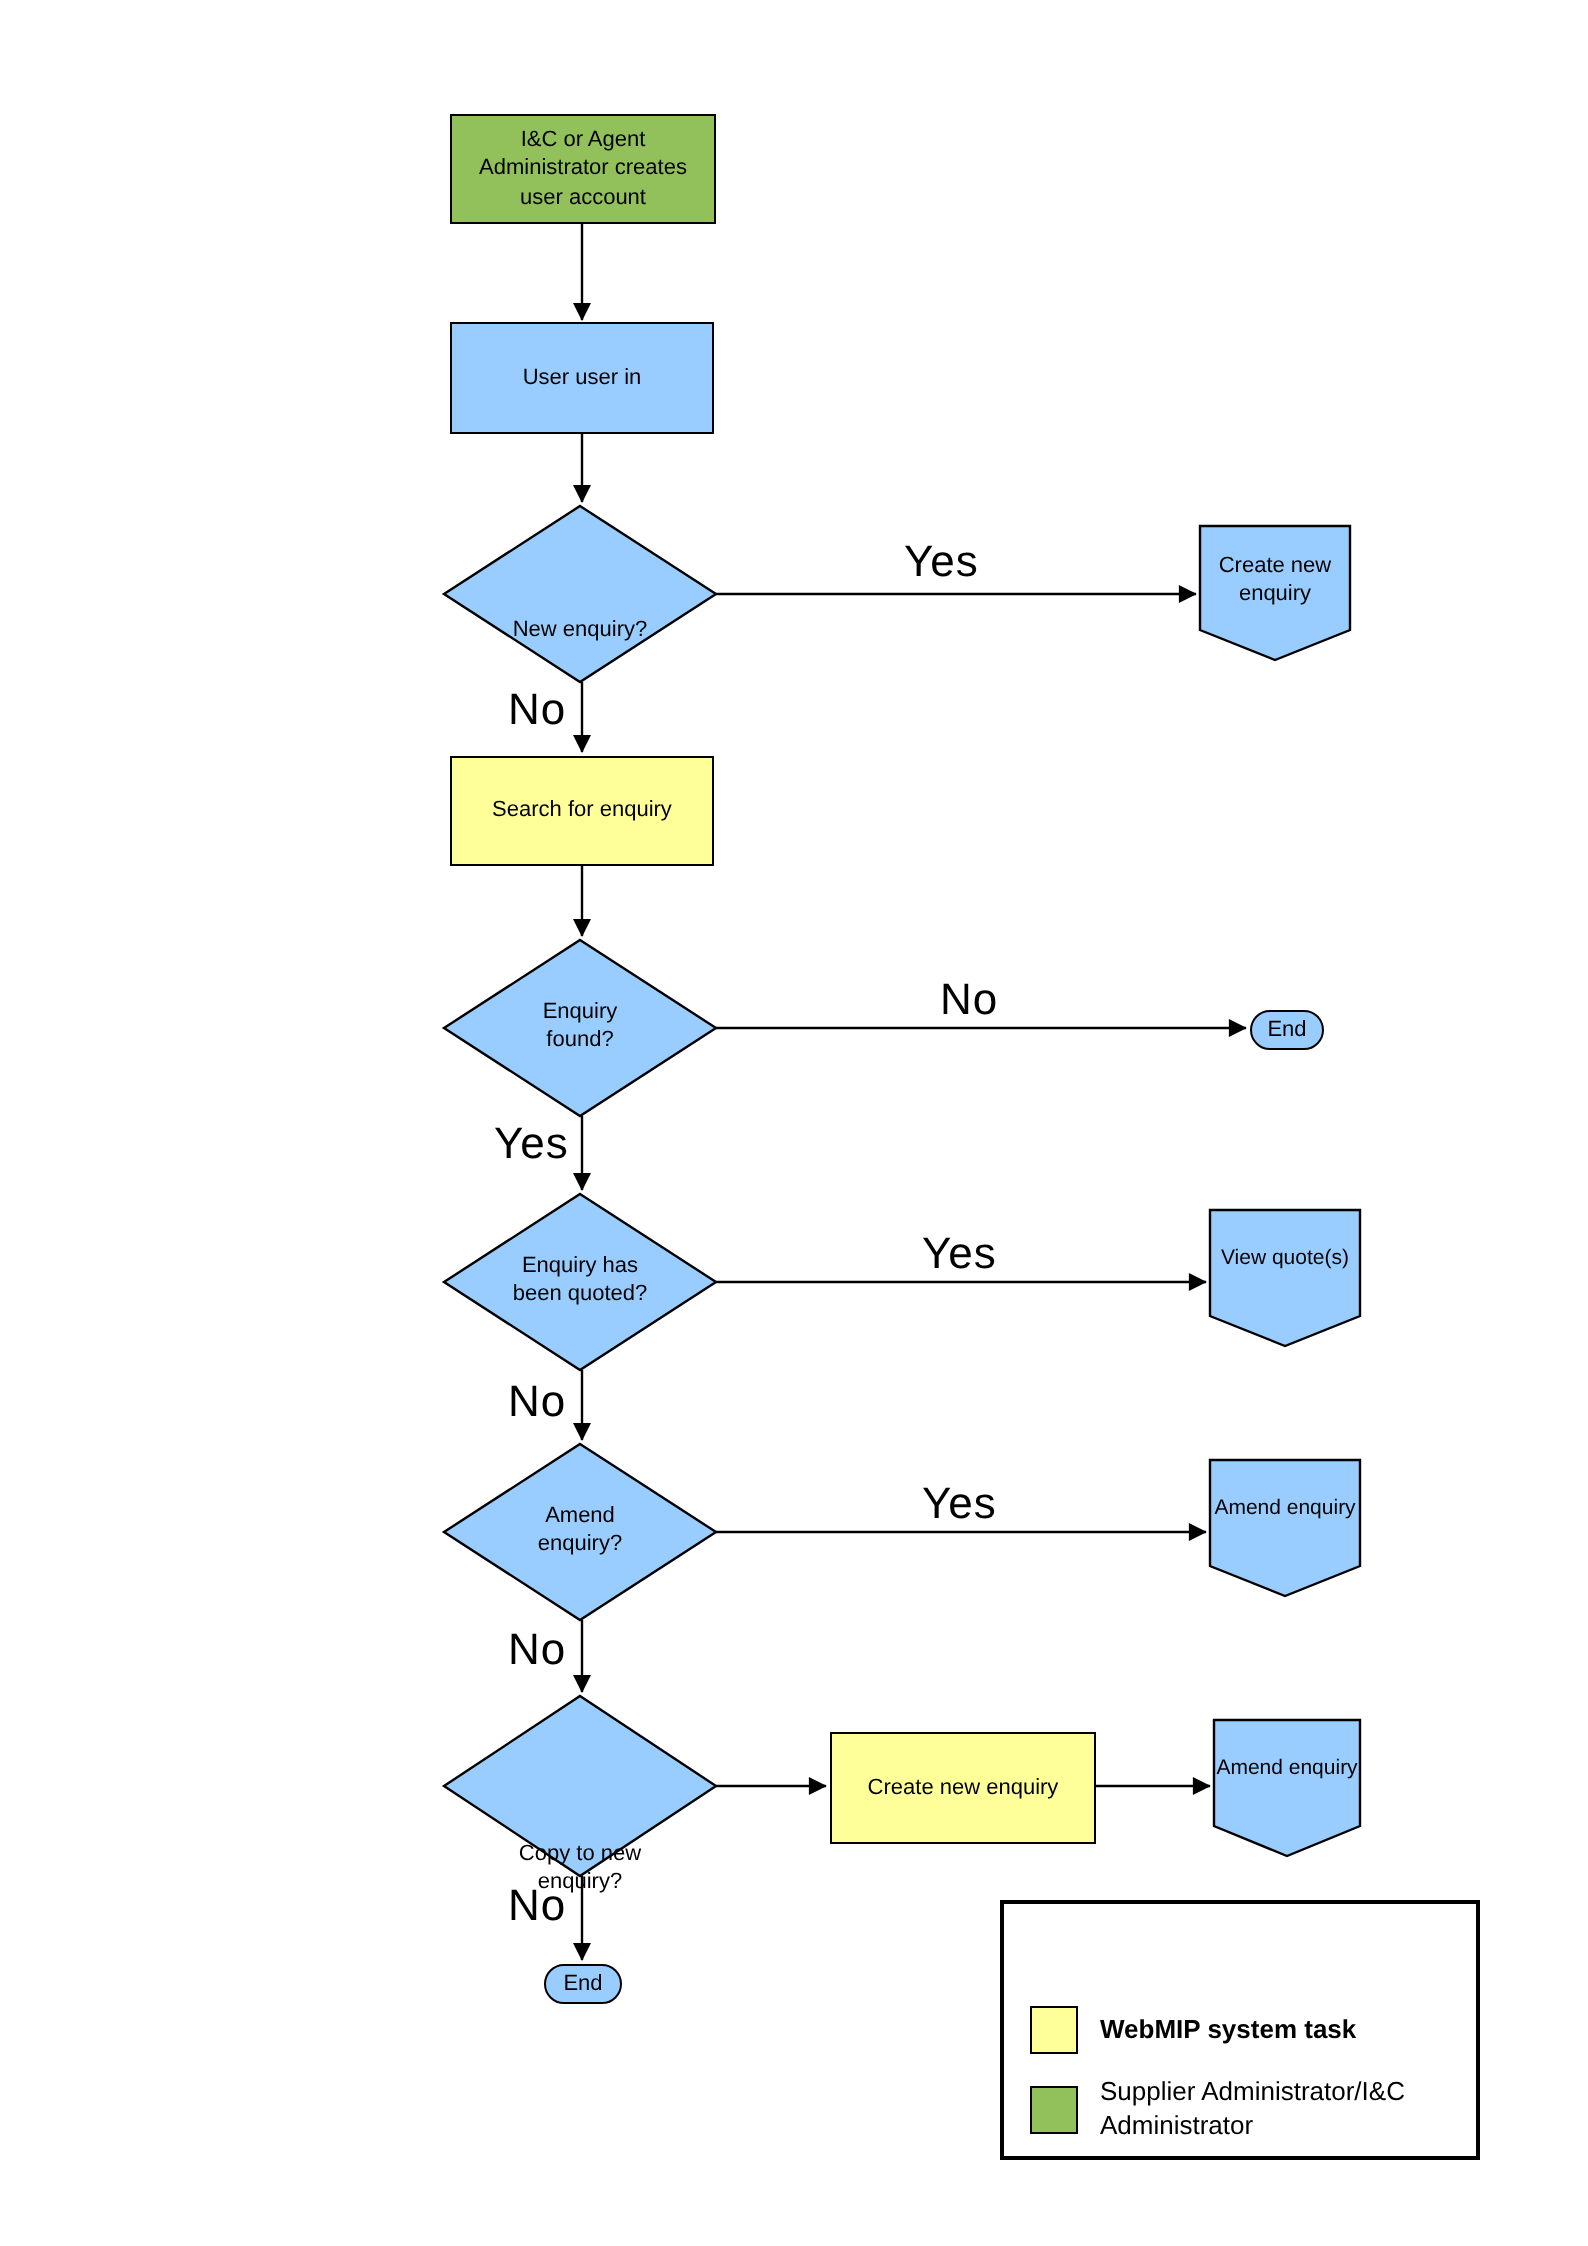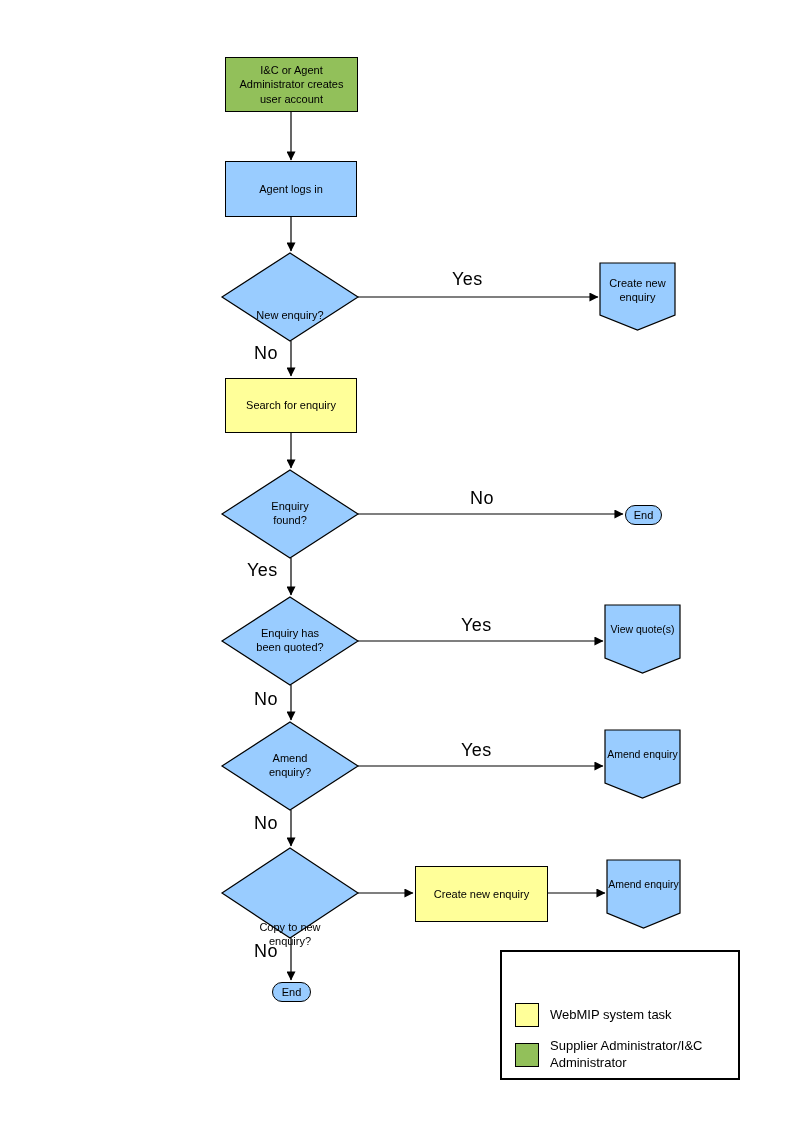--- a/index.html
+++ b/index.html
@@ -12,21 +12,21 @@
   .shape { stroke:#000; stroke-width:1.2; }
   .box {
     position:absolute; border:1px solid #000; box-sizing:border-box;
     display:flex; align-items:center; justify-content:center;
     text-align:center; font-size:11px; line-height:1.3; padding:2px;
   }
   .shape-label {
     position:absolute; display:flex; align-items:center; justify-content:center;
     text-align:center; font-size:11px; line-height:1.25; pointer-events:none;
   }
-  .edge-label { position:absolute; font-size:18px; line-height:1; letter-spacing:0.5px; }
+  .edge-label { position:absolute; font-size:22px; line-height:1; letter-spacing:0.5px; }
   .terminator {
     position:absolute; border:1.3px solid #000; border-radius:10px; box-sizing:border-box;
     display:flex; align-items:center; justify-content:center; font-size:11px;
   }
   .legend {
     position:absolute; left:500px; top:950px; width:240px; height:130px;
     border:2px solid #000; box-sizing:border-box; background:#fff;
   }
   .legend-row { position:absolute; left:13px; display:flex; align-items:center; gap:11px; }
   .swatch { width:24px; height:24px; border:1px solid #000; box-sizing:border-box; flex:0 0 auto; }
@@ -66,21 +66,21 @@
     <polygon class="shape" points="290,848 358,893 290,938 222,893" style="fill: rgb(153, 204, 255);"></polygon>
 
     <polygon class="shape" points="600,263 675,263 675,315 637.5,330 600,315" style="fill: rgb(153, 204, 255);"></polygon>
     <polygon class="shape" points="605,605 680,605 680,658 642.5,673 605,658" style="fill: rgb(153, 204, 255);"></polygon>
     <polygon class="shape" points="605,730 680,730 680,783 642.5,798 605,783" style="fill: rgb(153, 204, 255);"></polygon>
     <polygon class="shape" points="607,860 680,860 680,913 643.5,928 607,913" style="fill: rgb(153, 204, 255);"></polygon>
   </svg>
 
   <div class="box" style="left: 225px; top: 57px; width: 133px; height: 55px; background-color: rgb(146, 192, 90);">I&amp;C or Agent Administrator creates user account</div>
 
-  <div class="box" style="left: 225px; top: 161px; width: 132px; height: 56px; background-color: rgb(153, 204, 255);">Agent logs in</div>
+  <div class="box" style="left: 225px; top: 161px; width: 132px; height: 56px; background-color: rgb(153, 204, 255);">User user in</div>
 
   <div class="box" style="left: 225px; top: 378px; width: 132px; height: 55px; background-color: rgb(255, 255, 153);">Search for enquiry</div>
 
   <div class="box" style="left: 415px; top: 866px; width: 133px; height: 56px; background-color: rgb(255, 255, 153);">Create new enquiry</div>
 
   <div class="shape-label" style="left:230px; top:285px; width:120px; height:24px;margin-top:19px;">New enquiry?</div>
   <div class="shape-label" style="left:258px; top:492px; width:64px; height:44px;">Enquiry found?</div>
   <div class="shape-label" style="left:251px; top:619px; width:78px; height:44px;">Enquiry has been quoted?</div>
   <div class="shape-label" style="left:260px; top:744px; width:60px; height:44px;">Amend enquiry?</div>
   <div class="shape-label" style="left:250px; top:913px; width:80px; height:44px;">Copy to new enquiry?</div>
@@ -97,21 +97,21 @@
   <div class="edge-label" style="left:254px; top:344px;">No</div>
   <div class="edge-label" style="left:470px; top:489px;">No</div>
   <div class="edge-label" style="left:247px; top:561px;">Yes</div>
   <div class="edge-label" style="left:461px; top:616px;">Yes</div>
   <div class="edge-label" style="left:254px; top:690px;">No</div>
   <div class="edge-label" style="left:461px; top:741px;">Yes</div>
   <div class="edge-label" style="left:254px; top:814px;">No</div>
   <div class="edge-label" style="left:254px; top:942px;">No</div>
 
   <div class="legend">
-    <div class="legend-row" style="top:51px;">
+    <div class="legend-row" style="top:51px;font-weight:bold;">
       <div class="swatch" style="background-color: rgb(255, 255, 153);"></div>
       <div class="legend-label">WebMIP system task</div>
     </div>
     <div class="legend-row" style="top:86px;">
       <div class="swatch" style="background-color: rgb(146, 192, 90);"></div>
       <div class="legend-label">Supplier Administrator/I&amp;C Administrator</div>
     </div>
   </div>
 
 </div>

